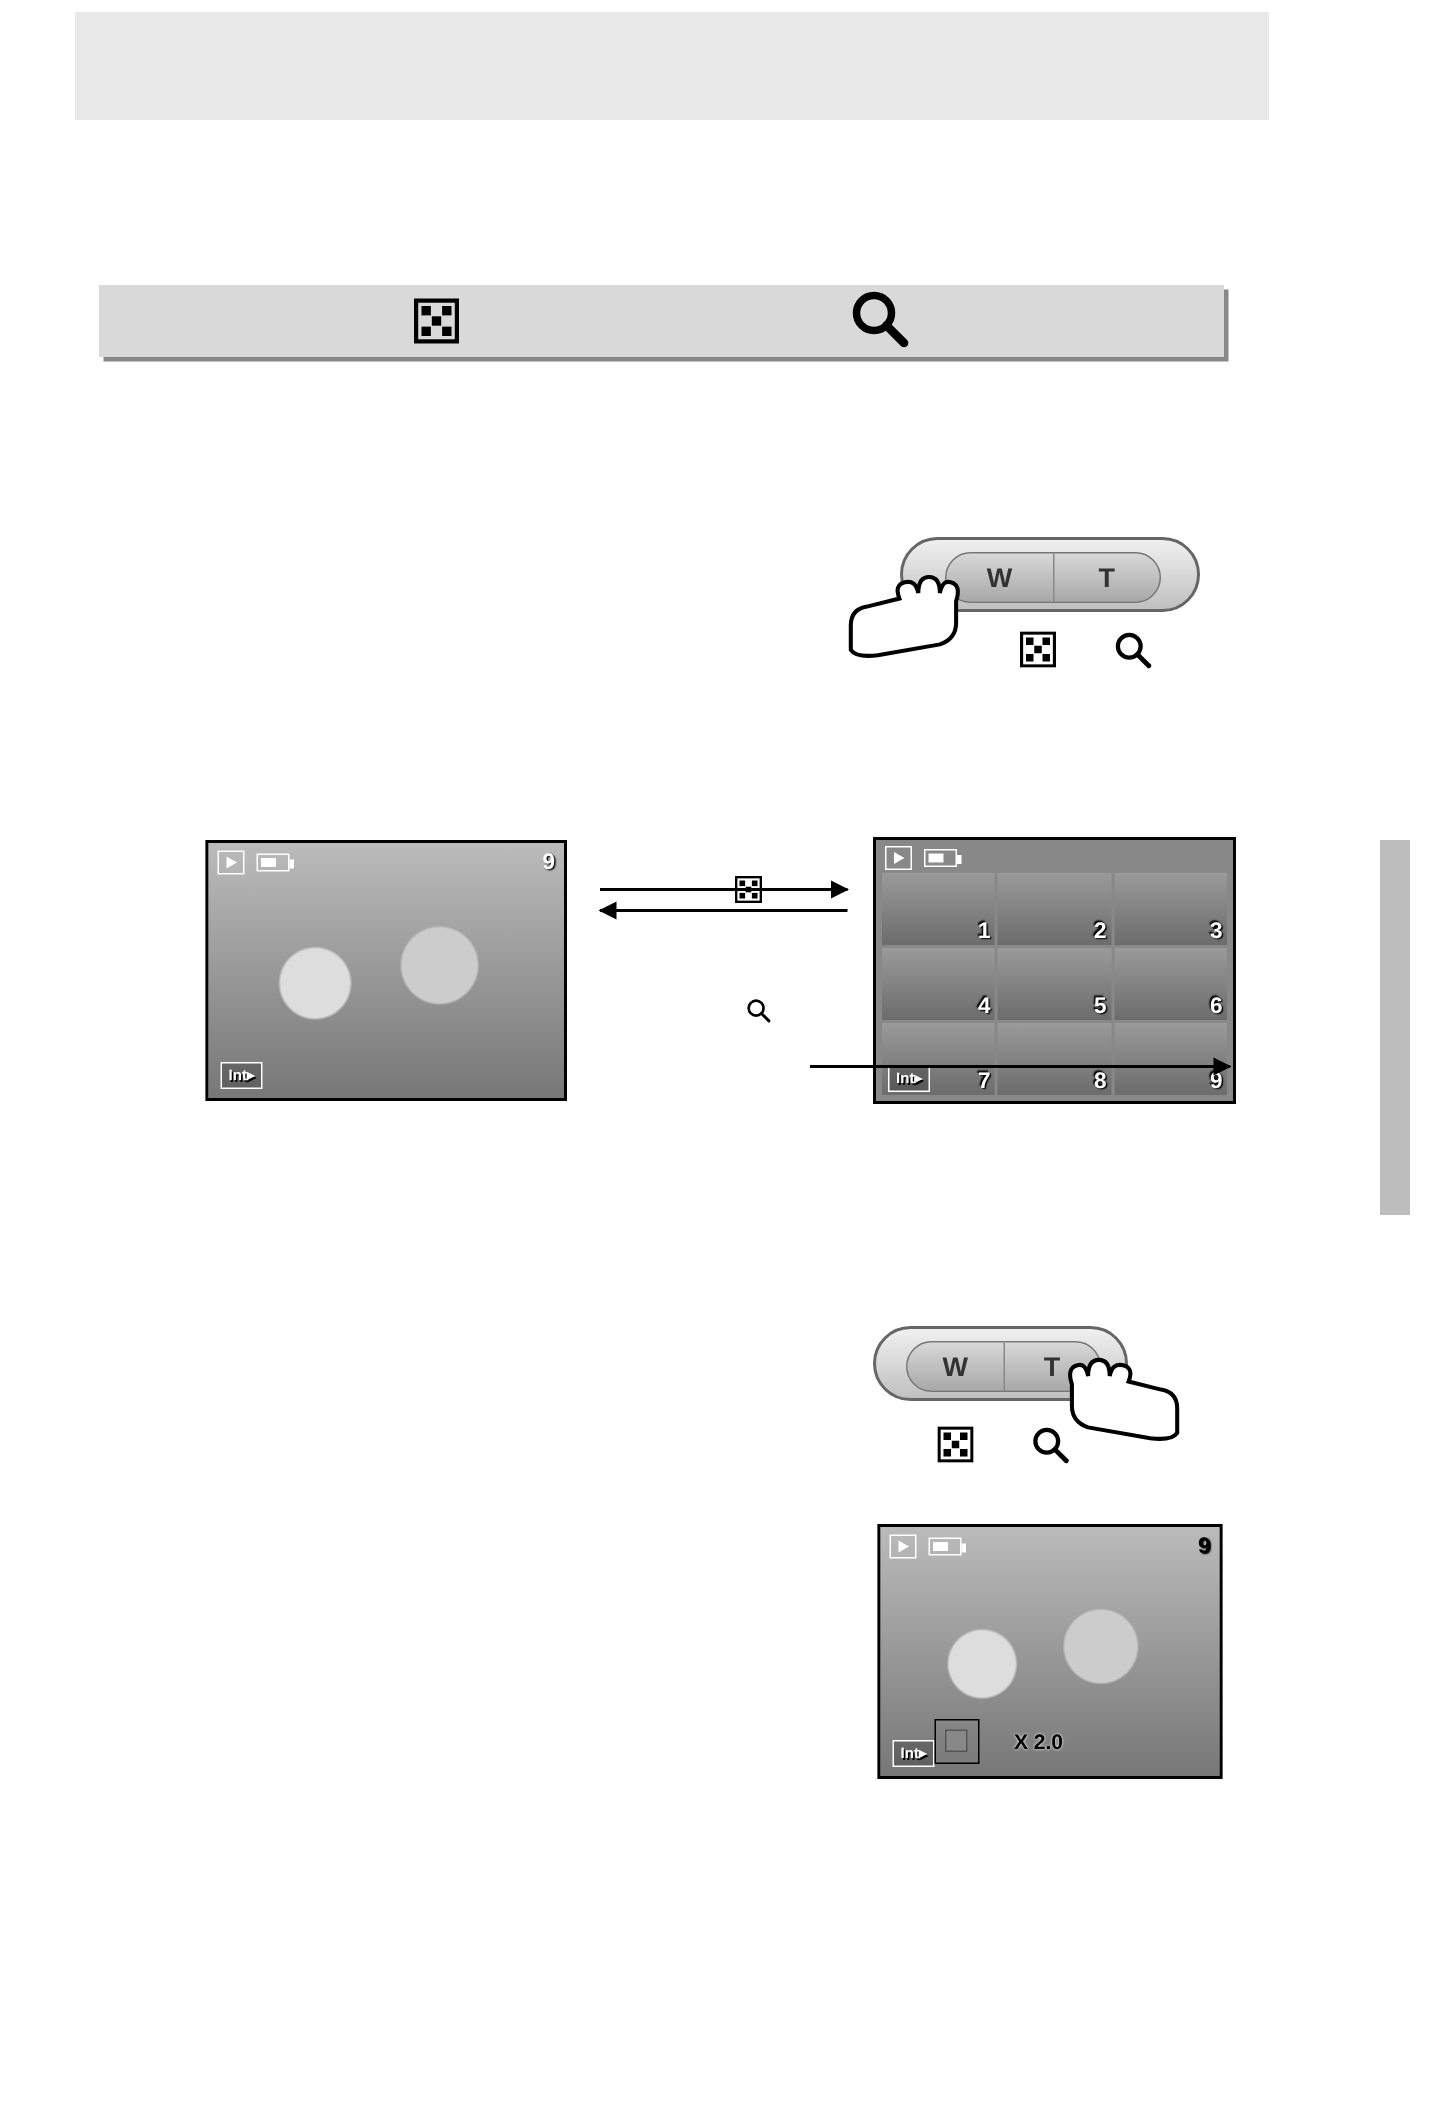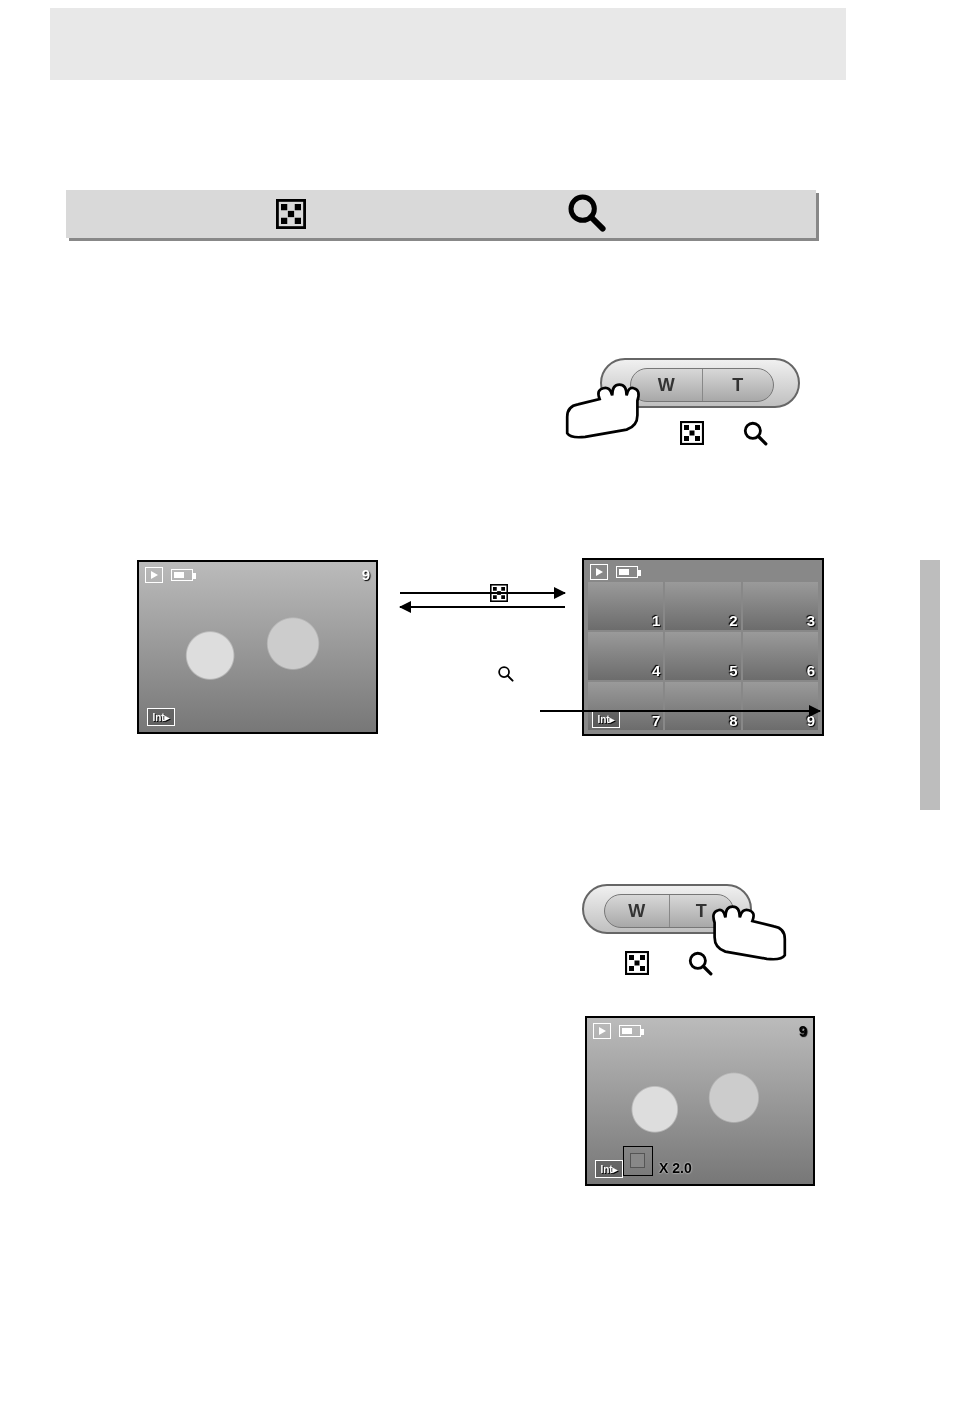--- a/index.html
+++ b/index.html
@@ -222,22 +222,22 @@
     content: "";
     position: absolute; right: -1px; top: -5px;
     border-left: 12px solid #000;
     border-top: 6px solid transparent;
     border-bottom: 6px solid transparent;
   }
   .zoom-indicator {
     position: absolute;
     bottom: 8px; left: 36px;
     display: flex;
-    align-items: flex-end;
-    gap: 6px;
+    align-items: center;
+    gap: 23px;
   }
   .zoom-box {
     width: 30px; height: 30px;
     border: 1.5px solid #000;
     position: relative;
   }
   .zoom-box::after {
     content: "";
     position: absolute;
     left: 6px; top: 6px;

